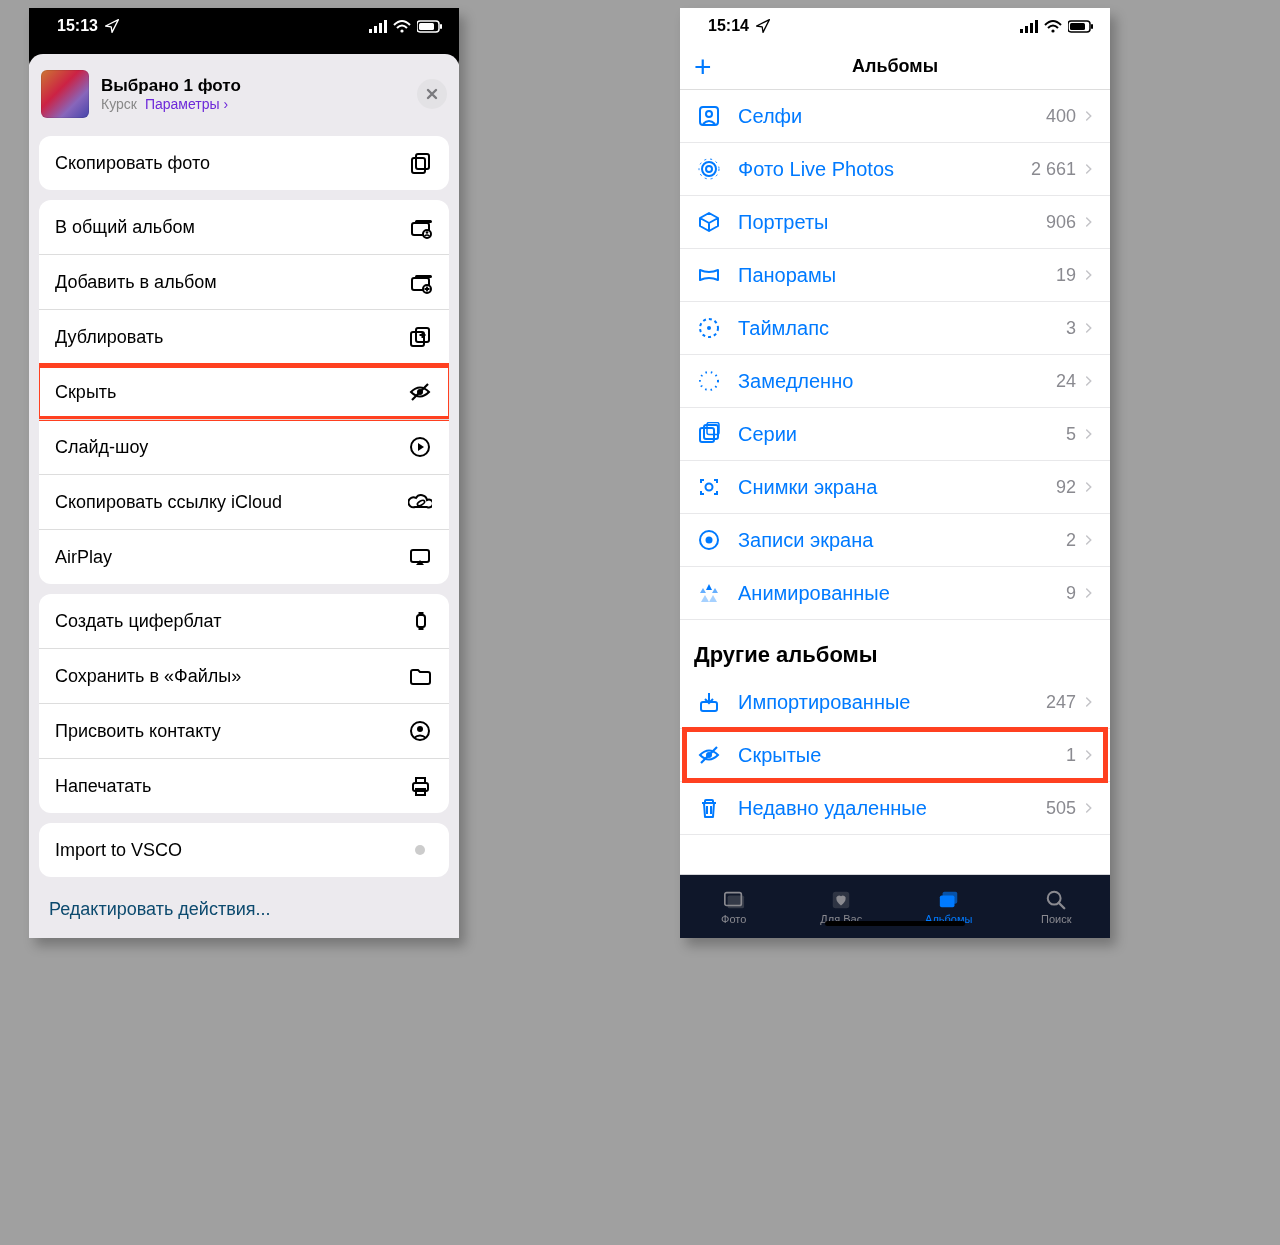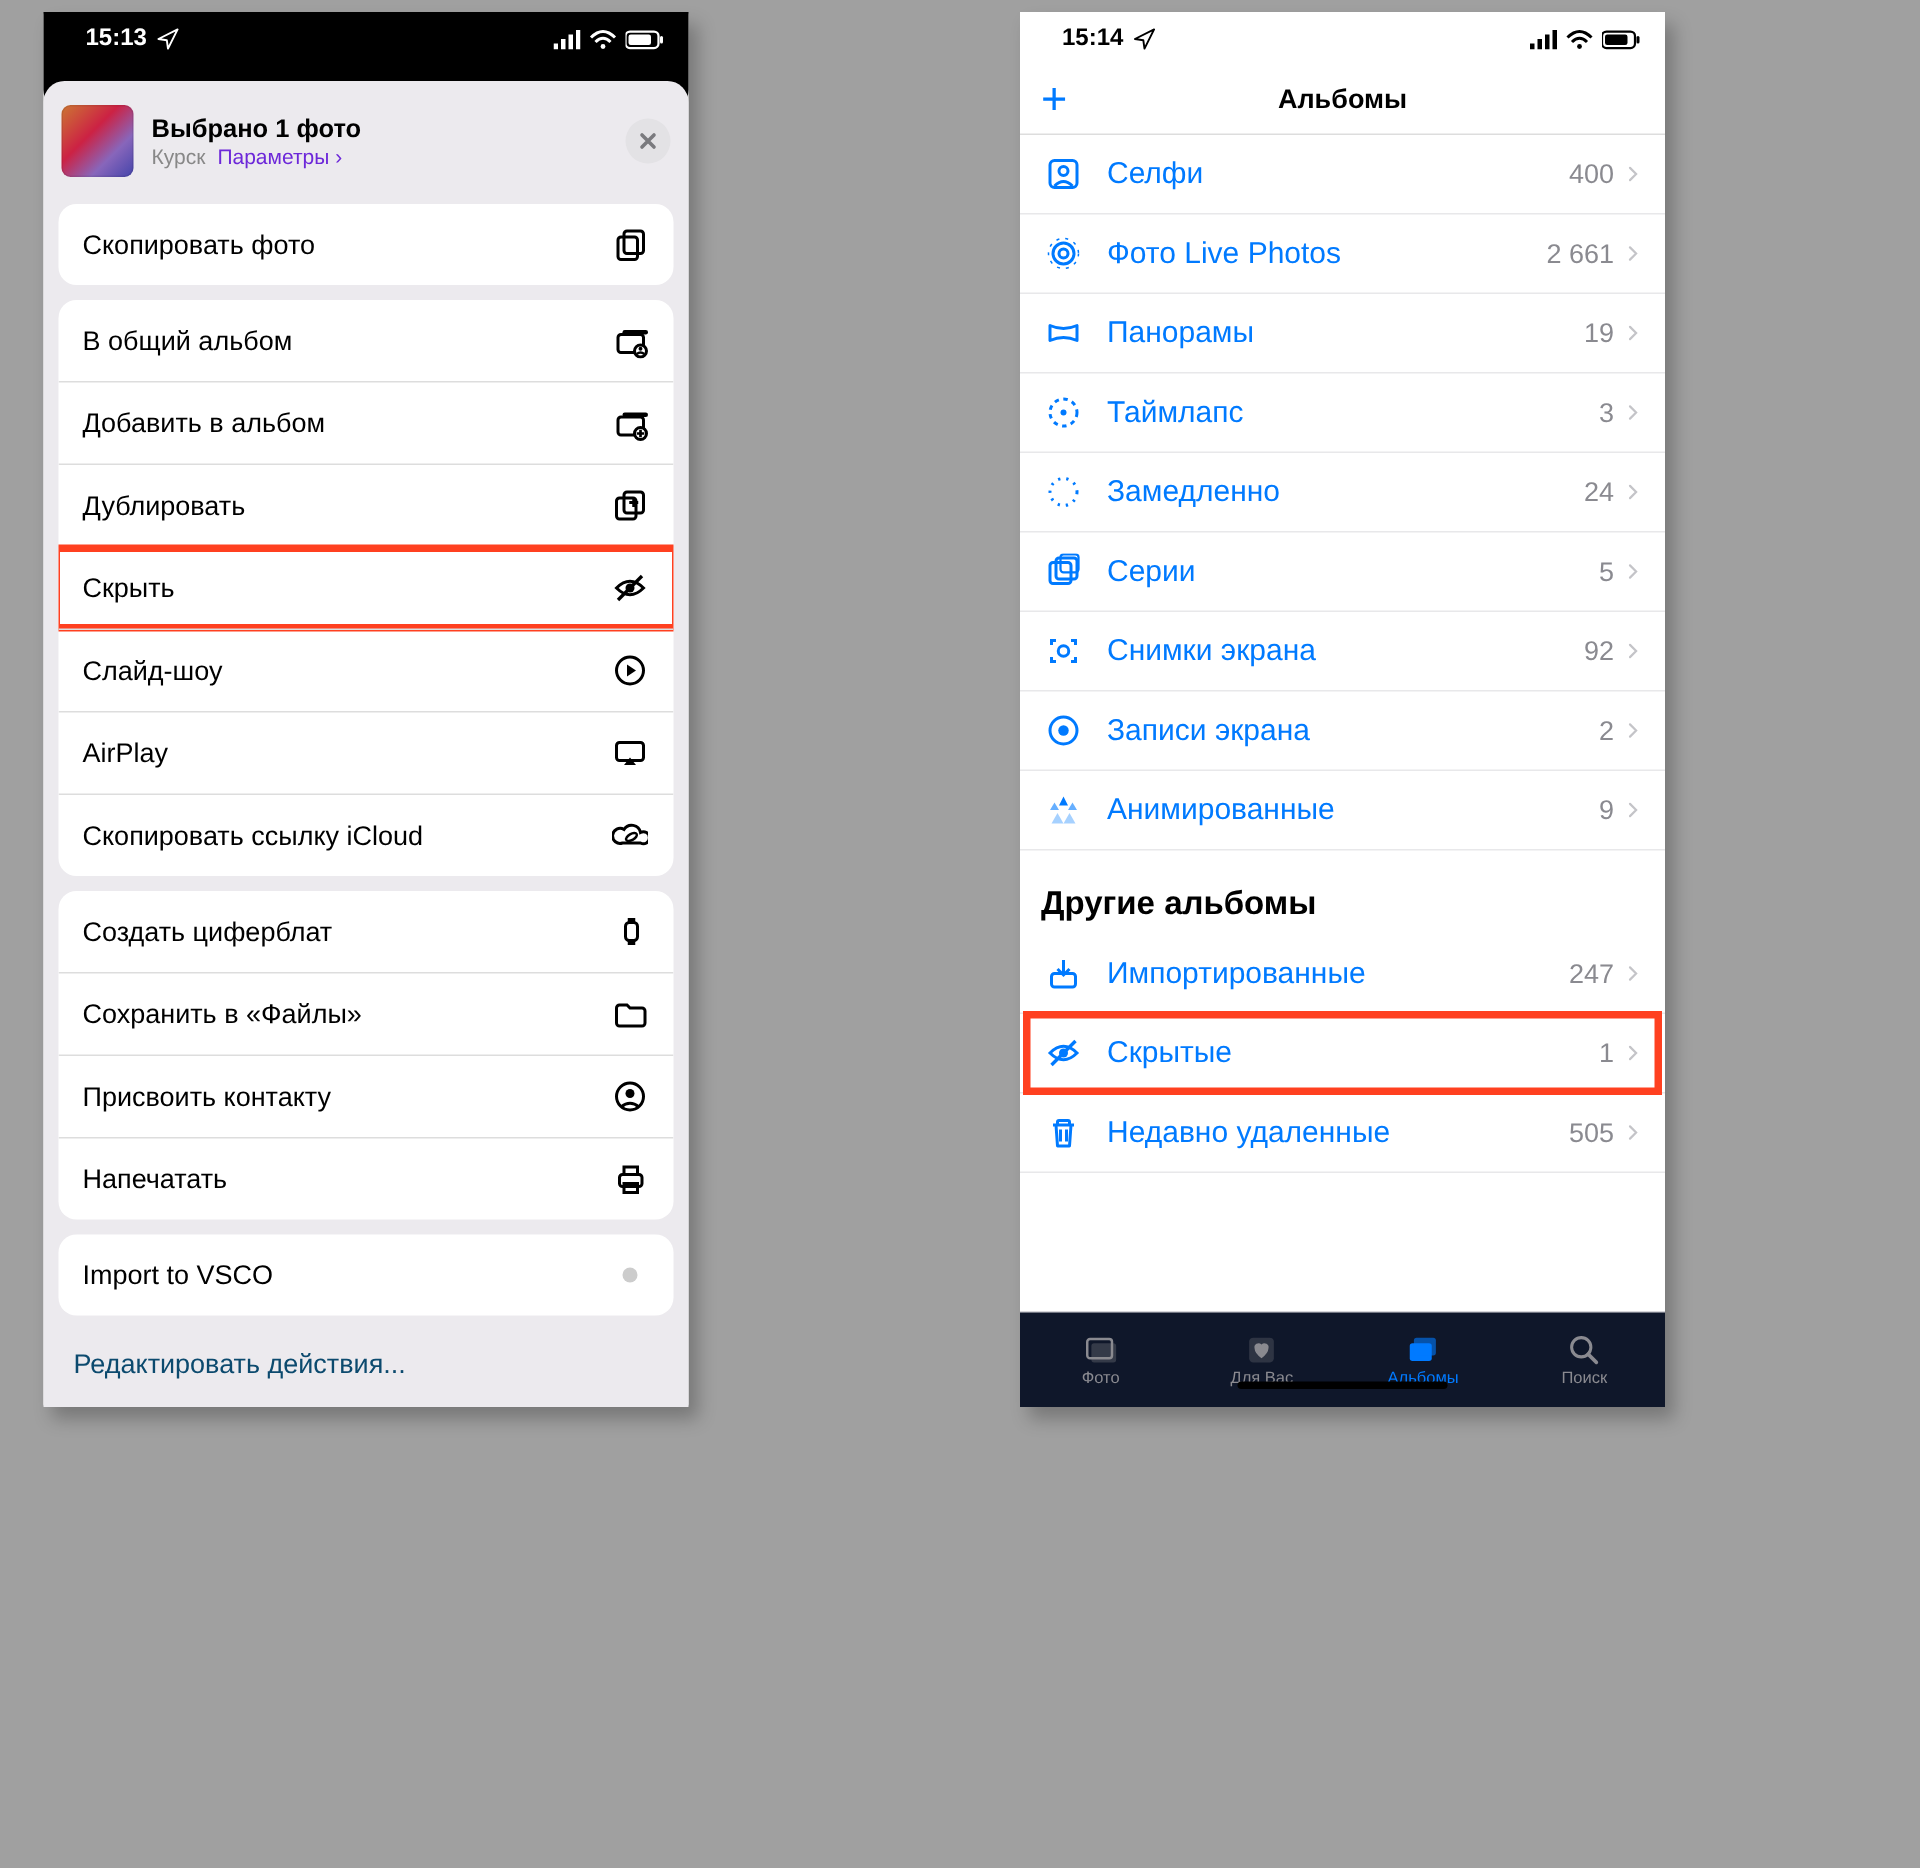--- a/index.html
+++ b/index.html
@@ -341,32 +341,32 @@
           </div>
           <div class="row">
             <span>Слайд-шоу</span>
             <span class="icon-slot">
               <svg width="24" height="24" viewBox="0 0 24 24">
                 <use href="#i-play-circle"></use>
               </svg>
             </span>
           </div>
           <div class="row">
+            <span>Скопировать ссылку iCloud</span>
+            <span class="icon-slot">
+              <svg width="24" height="24" viewBox="0 0 24 24">
+                <use href="#i-cloud-link"></use>
+              </svg>
+            </span>
+          </div>
+          <div class="row">
             <span>AirPlay</span>
             <span class="icon-slot">
               <svg width="24" height="24" viewBox="0 0 24 24">
                 <use href="#i-airplay"></use>
-              </svg>
-            </span>
-          </div>
-          <div class="row">
-            <span>Скопировать ссылку iCloud</span>
-            <span class="icon-slot">
-              <svg width="24" height="24" viewBox="0 0 24 24">
-                <use href="#i-cloud-link"></use>
               </svg>
             </span>
           </div>
         </div>
         <div class="section">
           <div class="row">
             <span>Создать циферблат</span>
             <span class="icon-slot">
               <svg width="24" height="24" viewBox="0 0 24 24">
                 <use href="#i-watch"></use>
@@ -474,20 +474,34 @@
         <span class="acount">2 661</span>
         <span class="chev">
           <svg width="14" height="14" viewBox="0 0 24 24">
             <use href="#i-chevron"></use>
           </svg>
         </span>
       </div>
       <div class="alrow">
         <span class="aicon">
           <svg width="24" height="24" viewBox="0 0 24 24">
+            <use href="#i-cube"></use>
+          </svg>
+        </span>
+        <span class="alabel">Портреты</span>
+        <span class="acount">906</span>
+        <span class="chev">
+          <svg width="14" height="14" viewBox="0 0 24 24">
+            <use href="#i-chevron"></use>
+          </svg>
+        </span>
+      </div>
+      <div class="alrow">
+        <span class="aicon">
+          <svg width="24" height="24" viewBox="0 0 24 24">
             <use href="#i-pano"></use>
           </svg>
         </span>
         <span class="alabel">Панорамы</span>
         <span class="acount">19</span>
         <span class="chev">
           <svg width="14" height="14" viewBox="0 0 24 24">
             <use href="#i-chevron"></use>
           </svg>
         </span>

